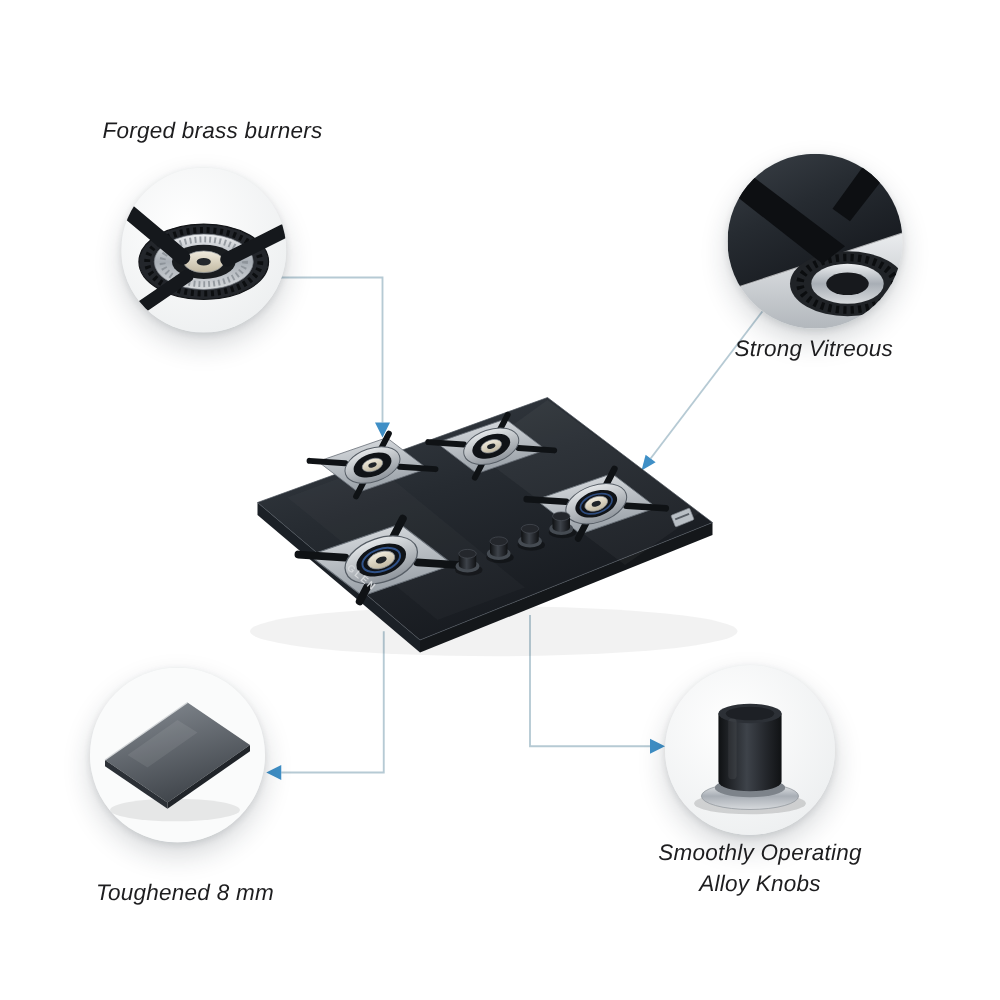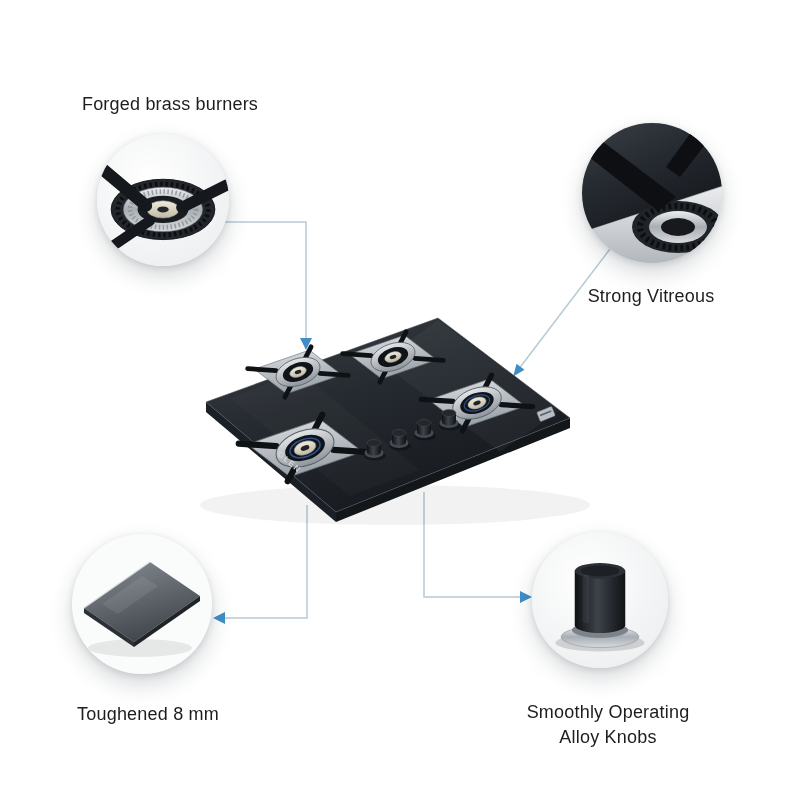--- a/index.html
+++ b/index.html
@@ -5,21 +5,21 @@
   html,body { margin:0; padding:0; }
   body {
     width:800px; height:800px; background:#ffffff;
     font-family:"Liberation Sans", sans-serif;
     position:relative; overflow:hidden;
   }
   .stage { position:absolute; left:0; top:0; width:800px; height:800px; }
   .scene { position:absolute; left:0; top:0; width:800px; height:800px; }
   .label {
     position:absolute; text-align:center; color:#1d1d1f;
-    font-size:18px; line-height:25px; letter-spacing:.2px;
+    font-size:18px; line-height:25px; letter-spacing:.2px;font-style:italic;
   }
   .inset {
     position:absolute; border-radius:50%; overflow:hidden; background:#eceeef;
     box-shadow:0 10px 22px rgba(30,40,50,.18), 0 2px 6px rgba(30,40,50,.12);
   }
   .inset svg { display:block; width:100%; height:100%; }
 </style>
 </head>
 <body>
 
@@ -247,26 +247,26 @@
       <ellipse cx="0" cy="31" rx="29" ry="8" fill="#7d838a"></ellipse>
       <path d="M-26,-30 L-26,26 A26,8 0 0 0 26,26 L26,-30 Z" fill="url(#gKnob)"></path>
       <ellipse cx="0" cy="-30" rx="26" ry="8" fill="#2c3036"></ellipse>
       <ellipse cx="0" cy="-30" rx="20" ry="5.6" fill="#1d2025"></ellipse>
       <rect x="-18" y="-26" width="7" height="50" rx="3" fill="#ffffff" opacity="0.06"></rect>
     </svg>
   </div>
 
   <div class="label" style="left:30px; top:92px; width:280px;">Forged brass burners</div>
 
-  <div class="label" style="left:515px; top:284px; width:272px;text-align:center;">
+  <div class="label" style="left:515px; top:267px; width:272px;text-align:center;">
     <div>Strong Vitreous</div>
   </div>
 
   <div class="label" style="left:30px; top:702px; width:236px;">
     <div>Toughened 8 mm</div>
   </div>
 
-  <div class="label" style="left:490px; top:700px; width:236px;">
+  <div class="label" style="left:490px; top:670px; width:236px;">
     <div>Smoothly Operating</div>
     <div>Alloy Knobs</div>
   </div>
 
 </div>
 
 </body></html>

